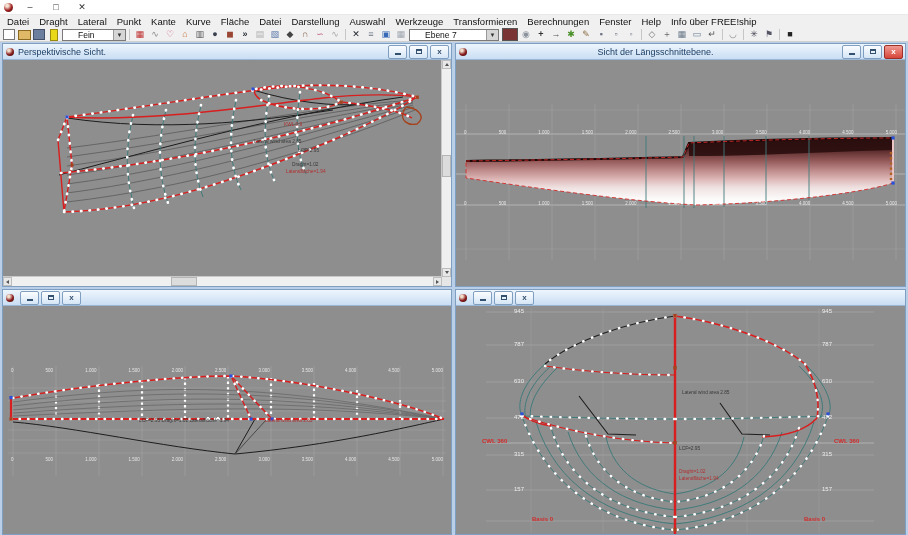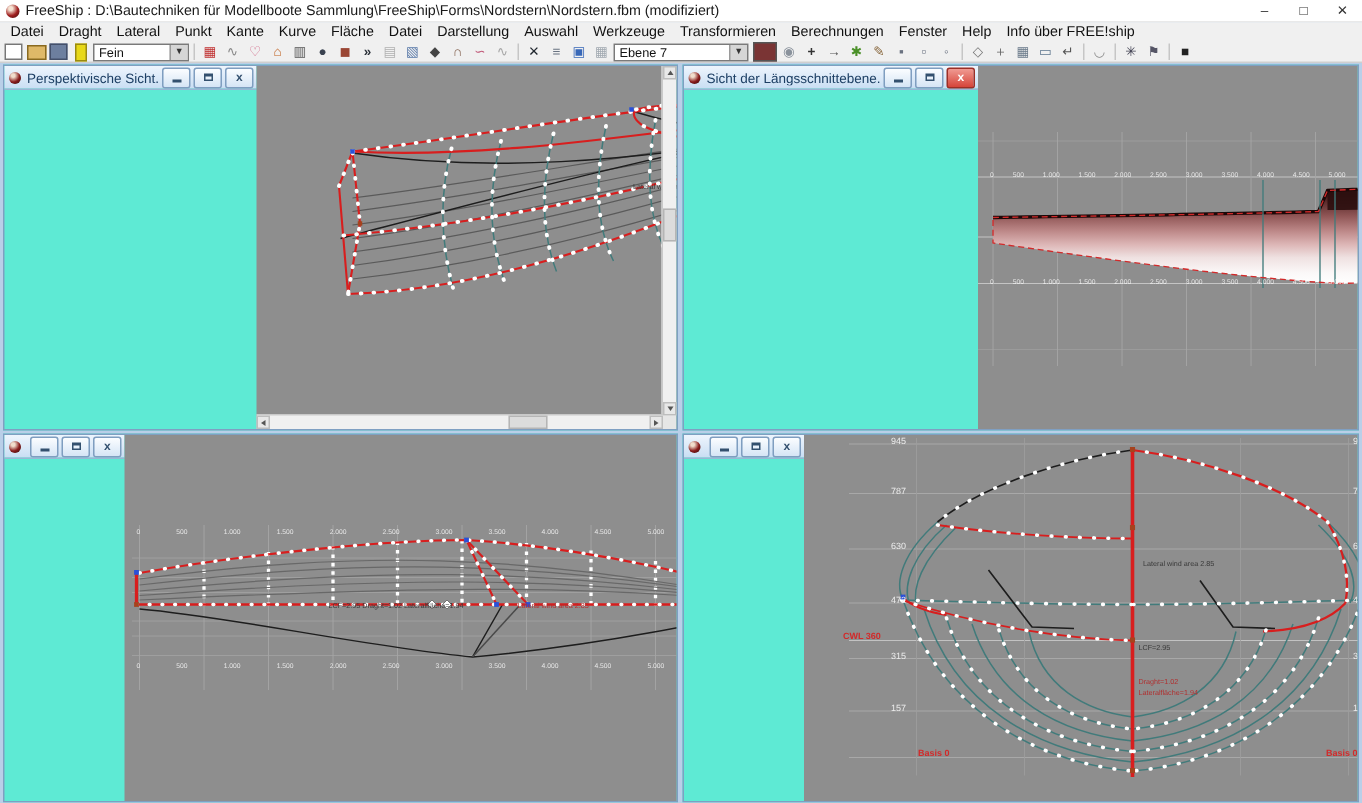--- a/index.html
+++ b/index.html
@@ -8,29 +8,29 @@
   .titlebar{height:15px;background:#ffffff;display:flex;align-items:center;padding:0 0 0 4px;box-sizing:border-box;border-bottom:1px solid #e9e9e9;}
   .app-ico{width:9px;height:9px;border-radius:50%;background:radial-gradient(circle at 35% 30%,#f5e2d2 15%,#a02020 55%,#3a0d0d);margin-right:4px;flex:none;}
   .title-text{font-size:9.5px;color:#1a1a1a;white-space:nowrap;flex:1;overflow:hidden;}
   .winbtns{display:flex;height:100%;}
   .winbtn{width:26px;display:flex;align-items:center;justify-content:center;font-size:9px;color:#333;}
   .menubar{height:13px;background:#f0f0f0;display:flex;align-items:center;font-size:9.5px;color:#111;padding-left:2px;box-sizing:border-box;}
   .menubar span{padding:0 5px;white-space:nowrap;text-align:center;}
   .toolbar{height:14px;background:#f0f0f0;display:flex;align-items:center;padding:0 2px;gap:1px;border-bottom:1px solid #cfcfcf;box-sizing:border-box;}
   .tbi{width:14px;height:12px;display:flex;align-items:center;justify-content:center;font-size:9px;line-height:9px;flex:none;}
   .tsep{width:1px;height:11px;background:#c6c6c6;margin:0 2px;flex:none;}
-  .dd{height:12px;background:#fff;border:1px solid #7a7a7a;display:flex;align-items:center;font-size:8.5px;color:#111;padding-left:3px;box-sizing:border-box;flex:none;}
+  .dd{height:12px;background:#fff;border:1px solid #7a7a7a;display:flex;align-items:center;font-size:8.5px;color:#111;padding-left:15px;box-sizing:border-box;flex:none;}
   .dd .arr{margin-left:auto;width:11px;height:100%;background:#d6d6d6;border-left:1px solid #9a9a9a;display:flex;align-items:center;justify-content:center;font-size:6px;color:#333;}
   .csw{width:14px;height:11px;background:#7a3434;border:1px solid #555;flex:none;margin-left:2px;}
   .cbx{width:10px;height:9px;border:1px solid #777;background:#fff;flex:none;}
   .cfo{width:11px;height:8px;background:#dfb968;border:1px solid #8a6a20;flex:none;}
   .csa{width:10px;height:9px;background:#6d7f9f;border:1px solid #44506a;flex:none;}
   .cex{width:6px;height:10px;background:#e8d818;border:1px solid #9a8a10;flex:none;}
   .mdi{position:relative;width:908px;height:493px;background:#b9cfe8;}
-  .vp{position:absolute;border:1px solid #7f9fc2;background:#5eead4;display:flex;flex-direction:row;box-sizing:border-box;}
+  .vp{position:absolute;border:1px solid #7f9fc2;background:#a3a3a3;display:flex;flex-direction:column;box-sizing:border-box;}
   .vp-cap{height:15px;flex:none;background:linear-gradient(#eef5fd,#c9def3);display:flex;align-items:center;padding:0 2px 0 3px;font-size:9px;color:#1c3e63;border-bottom:1px solid #9ab6d4;}
   .vp-cap .cap-ico{width:8px;height:8px;border-radius:50%;background:radial-gradient(circle at 35% 30%,#f0ddcc 15%,#8a1d1d 55%,#2d0a0a);margin-right:4px;flex:none;}
   .vp-cap .cap-title{flex:1;white-space:nowrap;overflow:hidden;}
   .capbtn{width:17px;height:12px;margin-left:2px;border:1px solid #7f9ec0;border-radius:2px;background:linear-gradient(#fbfdff,#d5e5f5);display:flex;align-items:center;justify-content:center;flex:none;}
   .capbtn.red{background:linear-gradient(#f09a92,#d6453a);border-color:#9c2f27;}
   .g-min{width:6px;height:2px;background:#33506e;margin-top:5px;}
   .g-max{width:6px;height:5px;border:1px solid #33506e;border-top-width:2px;box-sizing:border-box;}
   .g-x{font-size:8px;line-height:8px;color:#33506e;font-weight:bold;}
   .capbtn.red .g-x{color:#fff;}
   .vp-body{position:relative;flex:1;overflow:hidden;background:#8e8e8e;}
@@ -49,21 +49,20 @@
   .tri.dn{border-top:3.5px solid #555;}
   .tri.lf{border-top:2.5px solid transparent;border-bottom:2.5px solid transparent;border-right:3.5px solid #555;border-left:none;}
   .tri.rt{border-top:2.5px solid transparent;border-bottom:2.5px solid transparent;border-left:3.5px solid #555;border-right:none;}
   .sb-t{position:absolute;background:#dcdcdc;border:1px solid #b5b5b5;box-sizing:border-box;}
 </style>
 </head>
 <body>
 
 <div class="titlebar">
   <span class="app-ico"></span>
-  <span class="title-text">FreeShip : D:\Bautechniken für Modellboote Sammlung\FreeShip\Forms\Nordstern\Nordstern.fbm (modifiziert)</span>
   <span class="winbtns">
     <span class="winbtn">–</span>
     <span class="winbtn">□</span>
     <span class="winbtn">✕</span>
   </span>
 </div>
 
 <div class="menubar">
   <span>Datei</span>
   <span>Draght</span>

